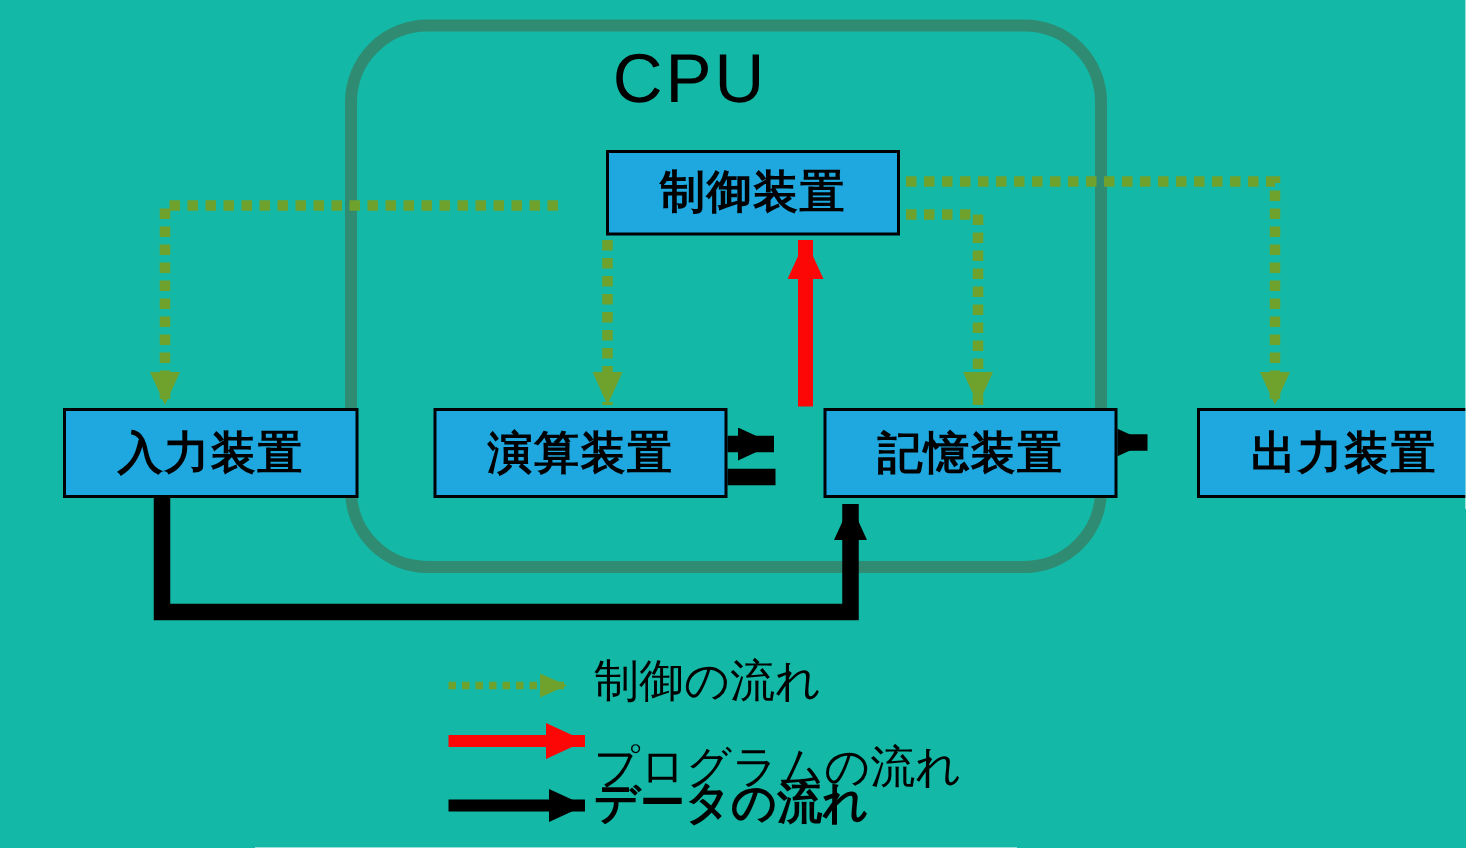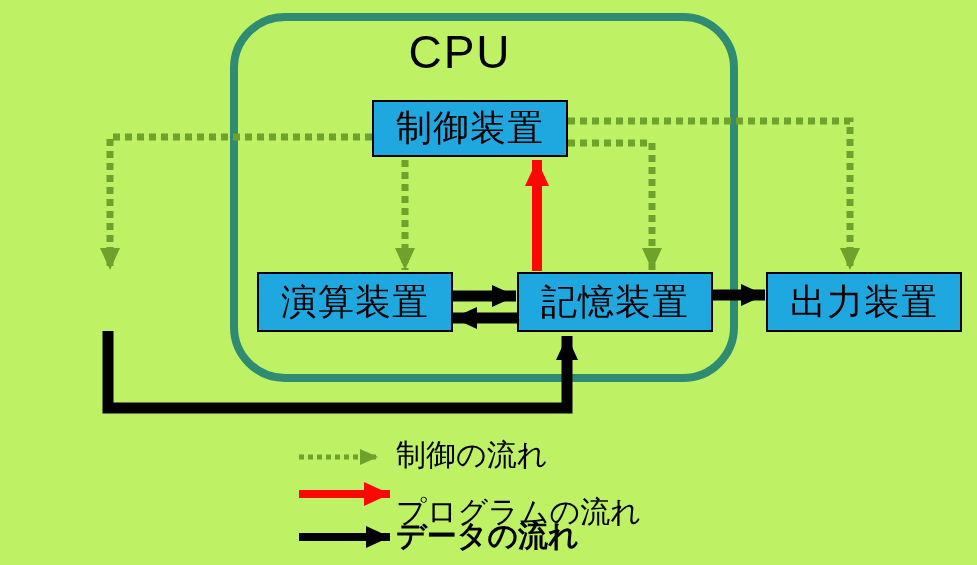--- a/index.html
+++ b/index.html
@@ -5,21 +5,21 @@
   :root{
     --node-fill:#1fa8e0;
     --cpu-border:#2f8c72;
     --control-flow:#6fa12d;
     --program-flow:#fc0606;
     --data-flow:#000000;
   }
   html,body{margin:0;padding:0;background:#fff;}
   body{font-family:"Liberation Sans","DejaVu Sans",sans-serif;}
   #canvas{
-    position:relative;width:977px;height:565px;background:#bef264;overflow:hidden;
+    position:relative;width:977px;height:565px;background:#14b8a6;overflow:hidden;
   }
   #cpu-boundary{
     position:absolute;left:230px;top:13px;width:508px;height:369px;
     box-sizing:border-box;border:8px solid var(--cpu-border);border-radius:55px;
     background:transparent;
   }
   #cpu-title{
     position:absolute;left:360px;top:26px;width:200px;height:52px;
     text-align:center;font-size:46px;line-height:52px;color:#000;
     letter-spacing:2px;font-weight:400;
@@ -29,21 +29,21 @@
   .red-line{fill:none;stroke:var(--program-flow);stroke-width:10;}
   .black-line{fill:none;stroke:var(--data-flow);stroke-width:11;}
   .legend-green{stroke-width:5;stroke-dasharray:5 4;}
   .legend-solid{stroke-width:8;}
   .fill-green{fill:var(--control-flow);}
   .fill-red{fill:var(--program-flow);}
   .fill-black{fill:var(--data-flow);}
   .node{
     position:absolute;background:var(--node-fill);border:2px solid #000;
     box-sizing:border-box;display:flex;align-items:center;justify-content:center;
-    font-size:36px;font-weight:400;color:#000;letter-spacing:1px;
+    font-size:30px;font-weight:700;color:#000;letter-spacing:1px;margin-left:32px;
   }
   #node-control{left:372px;top:100px;width:196px;height:57px;}
   #node-input{left:10px;top:272px;width:197px;height:60px;}
   #node-alu{left:257px;top:272px;width:196px;height:60px;}
   #node-memory{left:517px;top:272px;width:196px;height:60px;}
   #node-output{left:766px;top:272px;width:196px;height:60px;}
   .legend-label{
     position:absolute;left:396px;font-size:30px;font-weight:500;color:#000;
     line-height:34px;white-space:nowrap;
   }
@@ -87,20 +87,21 @@
     <path class="black-line" d="M108,331 L108,408 L567,408 L567,336" marker-end="url(#head-black)"></path>
 
     <path class="green-line legend-green" d="M299,457 L378,457" marker-end="url(#head-green-sm)"></path>
     <path class="red-line legend-solid" d="M299,494 L390,494" marker-end="url(#head-red)"></path>
     <path class="black-line legend-solid" d="M299,537 L390,537" marker-end="url(#head-black)"></path>
   </svg>
 
   <div id="cpu-title">CPU</div>
 
   <div class="node" id="node-control">制御装置</div>
+  <div class="node" id="node-input">入力装置</div>
   <div class="node" id="node-alu">演算装置</div>
   <div class="node" id="node-memory">記憶装置</div>
   <div class="node" id="node-output">出力装置</div>
 
   <div>
     <div class="legend-label" id="legend-label-control">制御の流れ</div>
     <div class="legend-label" id="legend-label-program">プログラムの流れ</div>
     <div class="legend-label" id="legend-label-data">データの流れ</div>
   </div>
 

